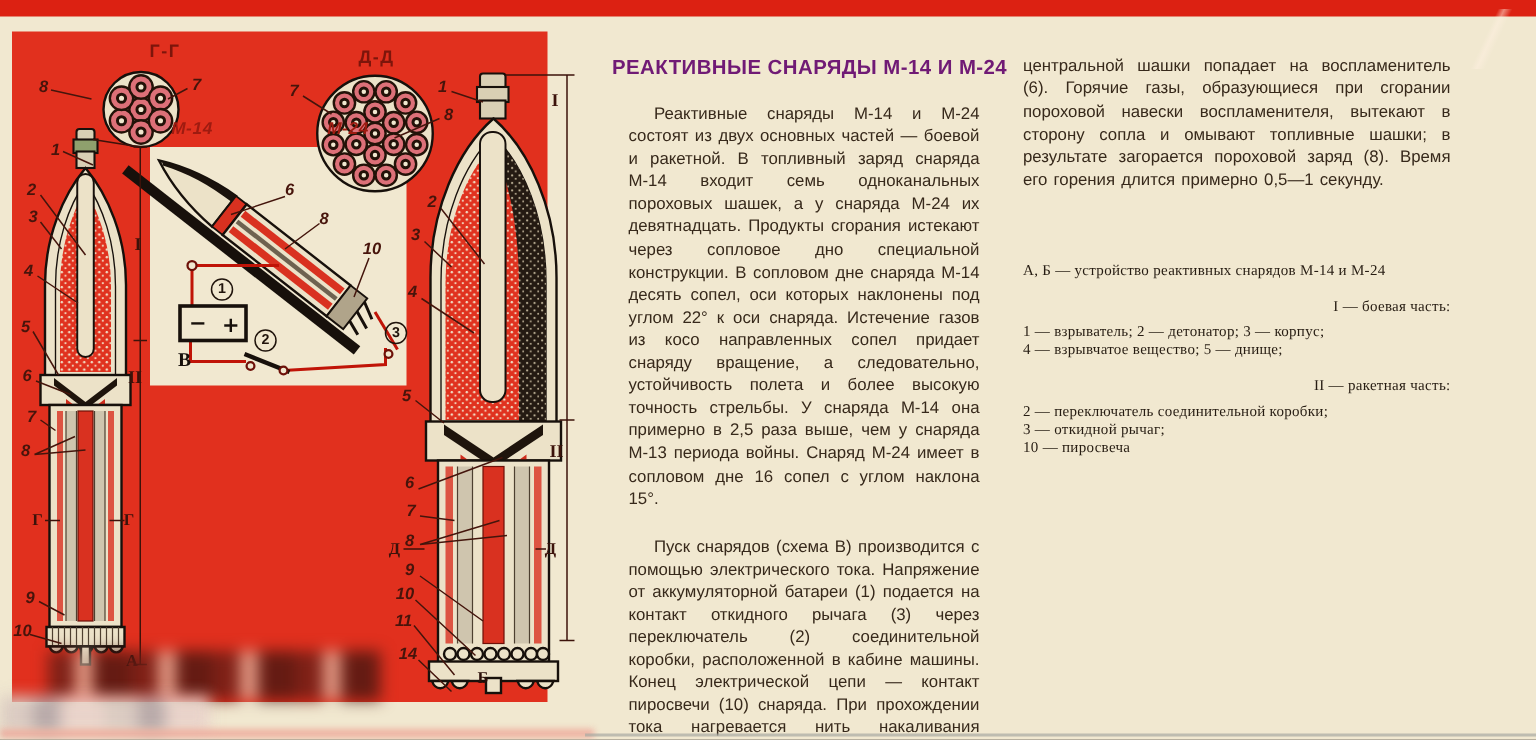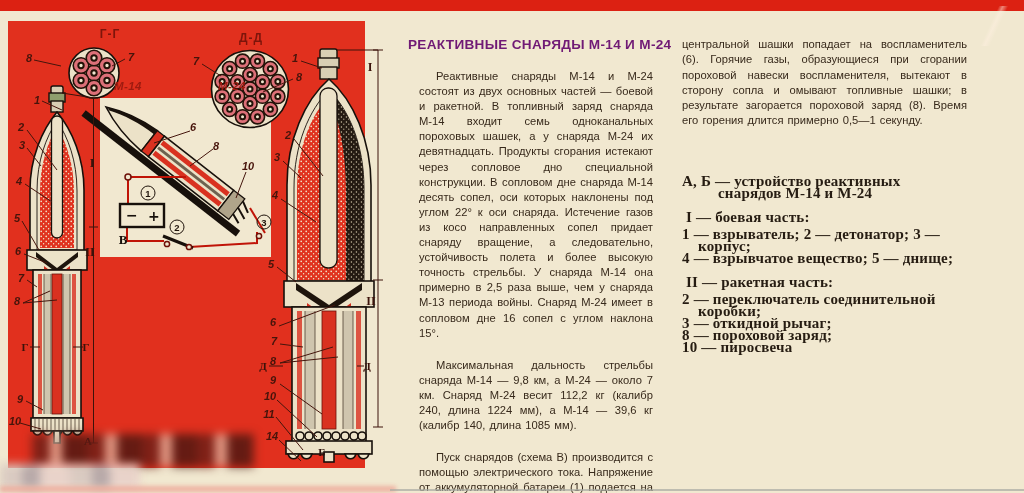--- a/index.html
+++ b/index.html
@@ -38,24 +38,24 @@
   .co.circled{width:13px;height:13px;border:1.4px solid #20140c;border-radius:50%;
       font:bold 9.5px "Liberation Sans",sans-serif;color:#20140c;line-height:13px;text-align:center;}
   
   #article{position:absolute;left:402px;top:37px;width:268px;}
   #article h1{margin:0 0 13px 6px;font:bold 13.6px "Liberation Sans",sans-serif;
       letter-spacing:.3px;color:#701a75;white-space:nowrap;text-align:center;}
   #article p{margin:17px;text-indent:17px;text-align:justify;
       font-size:11.2px;line-height:15.1px;word-spacing:1px;}
   #rightcol{position:absolute;left:682px;top:37px;width:285px;}
   #rightcol .cont{margin:0;text-align:justify;font-size:11.2px;line-height:15.3px;word-spacing:1px;}
-  .legend{margin-top:46px;font-family:"Liberation Serif",serif;font-weight:bold;
-      font-size:15px;line-height:12px;color:#261c12;letter-spacing:.2px;}
+  .legend{margin-top:46px;font-family:"Liberation Serif",serif;font-weight:normal;
+      font-size:10px;line-height:12px;color:#261c12;letter-spacing:.2px;}
   .leg-title{padding-left:36px;text-indent:-36px;margin-bottom:10px;}
-  .leg-sec{margin:12px 0 5px 4px;}
+  .leg-sec{margin:12px 0 5px 4px;text-align:right;}
   .leg-lines div{padding-left:16px;text-indent:-16px;}
   .legv-title{margin:12px 0 7px 48px;}
   
   .blur1{position:absolute;left:32px;top:434px;width:222px;height:33px;filter:blur(5px);
       background:repeating-linear-gradient(90deg,rgba(110,30,22,.85) 0 18px,rgba(232,212,190,.65) 18px 30px,rgba(70,22,16,.8) 30px 55px);}
   .blur2{position:absolute;left:0;top:464px;width:140px;height:25px;filter:blur(5px);opacity:.92;
       background:repeating-linear-gradient(90deg,#d9c9c1 0 22px,#b3a4a6 22px 40px,#e9d2ca 40px 70px);}
   .blur3{position:absolute;left:0;top:486px;width:396px;height:6px;background:#eda89a;filter:blur(2px);opacity:.85;}
   #bottom-edge{position:absolute;left:390px;top:489px;width:634px;height:2px;background:#a8a9a2;opacity:.7;}
   #crease{position:absolute;left:935px;top:6px;width:120px;height:40px;
@@ -296,40 +296,38 @@
       <span class="co circled" style="left: 148px; top: 193px;">1</span>
       <span class="co circled" style="left: 177px; top: 227px;">2</span>
       <span class="co circled" style="left: 264px; top: 222px;">3</span>
       <span class="co vlabel" style="left: 123px; top: 240px;">В</span>
     </div>
 
   <div id="article">
     <h1>РЕАКТИВНЫЕ СНАРЯДЫ М-14 И М-24</h1>
     <div>
         <p>Реактивные снаряды М-14 и М-24 состоят из двух основных частей — боевой и ракетной. В топливный заряд снаряда М-14 входит семь одноканальных пороховых шашек, а у снаряда М-24 их девятнадцать. Продукты сгорания истекают через сопловое дно специальной конструкции. В сопловом дне снаряда М-14 десять сопел, оси которых наклонены под углом 22° к оси снаряда. Истечение газов из косо направленных сопел придает снаряду вращение, а следовательно, устойчивость полета и более высокую точность стрельбы. У снаряда М-14 она примерно в 2,5 раза выше, чем у снаряда М-13 периода войны. Снаряд М-24 имеет в сопловом дне 16 сопел с углом наклона 15°.</p>
-        <p>Максимальная дальность стрельбы снаряда М-14 — 9,8 км, а М-24 — около 7 км. Снаряд М-24 весит 112,2 кг (калибр 240, длина 1224 мм), а М-14 — 39,6 кг (калибр 140, длина 1085 мм).</p>
         <p>Пуск снарядов (схема В) производится с помощью электрического тока. Напряжение от аккумуляторной батареи (1) подается на контакт откидного рычага (3) через переключатель (2) соединительной коробки, расположенной в кабине машины. Конец электрической цепи — контакт пиросвечи (10) снаряда. При прохождении тока нагревается нить накаливания пиросвечи, воспламеняя запал пиропатрона. Луч огня через канал</p>
       </div>
   </div>
 
   <div id="rightcol">
     <p class="cont">центральной шашки попадает на воспламенитель (6). Горячие газы, образующиеся при сгорании пороховой навески воспламенителя, вытекают в сторону сопла и омывают топливные шашки; в результате загорается пороховой заряд (8). Время его горения длится примерно 0,5—1 секунду.</p>
 
     <div class="legend">
       <div class="leg-title">А, Б — устройство реактивных снарядов М-14 и М-24</div>
       <div class="leg-sec">I — боевая часть:</div>
       <div class="leg-lines">
           <div>1 — взрыватель; 2 — детонатор; 3 — корпус;</div>
           <div>4 — взрывчатое вещество; 5 — днище;</div>
         </div>
       <div class="leg-sec">II — ракетная часть:</div>
       <div class="leg-lines">
           <div>2 — переключатель соединительной коробки;</div>
           <div>3 — откидной рычаг;</div>
-          <div>8 — пороховой заряд;</div>
           <div>10 — пиросвеча</div>
         </div>
     </div>
   </div>
 
   <div class="blur1"></div>
   <div class="blur2"></div>
   <div class="blur3"></div>
   <div id="bottom-edge"></div>
   <div id="crease"></div>

